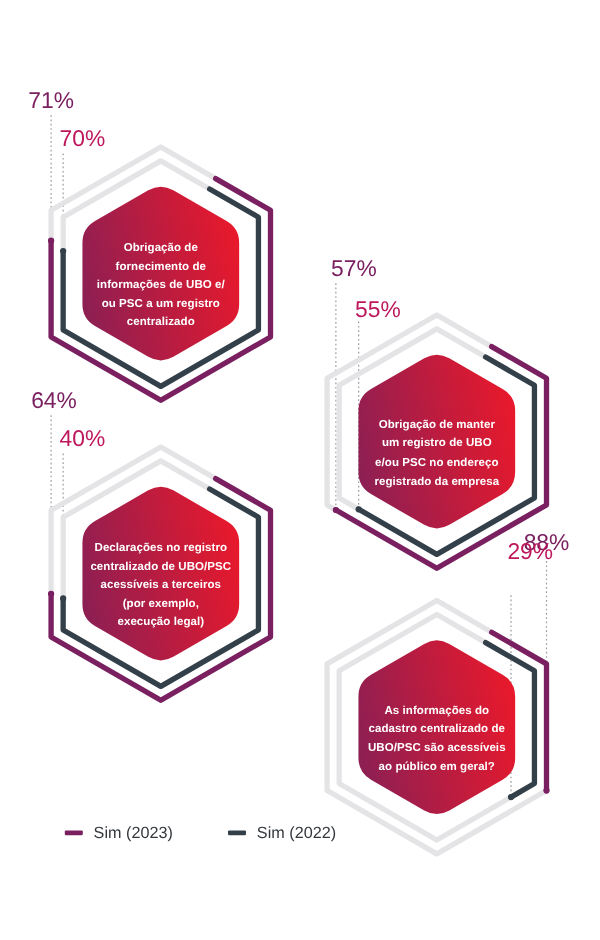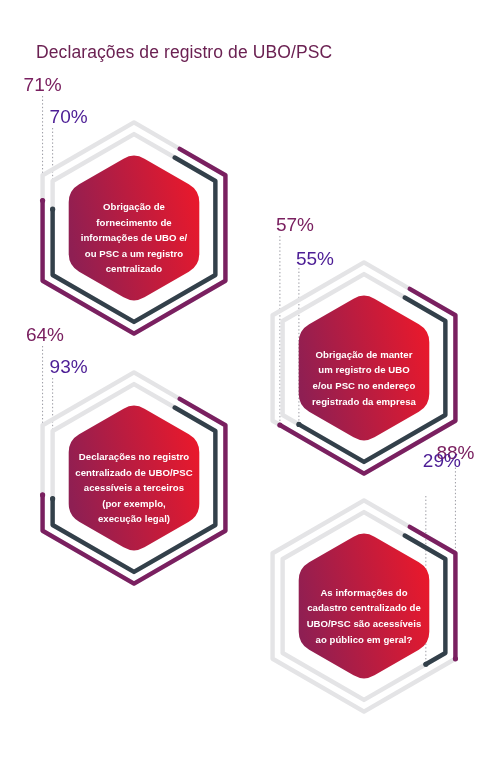--- a/index.html
+++ b/index.html
@@ -47,21 +47,21 @@
     margin-top:20px;
   }
 
   .pct{
     position:absolute;
     font-size:19px;
     font-weight:400;
     white-space:nowrap;
   }
   .pct.y2023{color:#7a2060;}
-  .pct.y2022{color:#4c1d95;}
+  .pct.y2022{color:#be185d;}
 
   .legend{
     position:absolute;
     left:54px; top:686px;
     display:flex;
     align-items:center;
     gap:46px;
   }
   .legend-item{display:flex;align-items:center;gap:9px;}
   .legend-dash{
@@ -73,21 +73,20 @@
     font-size:13.5px;
     color:#33373d;
     white-space:nowrap;
   }
 </style>
 </head>
 <body style="background: rgb(255, 255, 255);">
 
 <div id="stage">
 
-  <div class="page-title" style="color: rgb(107, 33, 82);">Declarações de registro de UBO/PSC</div>
 
   <svg width="500" height="783" style="position: absolute; left: 0px; top: 0px; pointer-events: none;">
       <line x1="42.58235837651466" y1="96" x2="42.58235837651466" y2="198.55440000000007" stroke="#9a9aa2" stroke-width="1" stroke-dasharray="1.4 2.2"></line>
       <line x1="52.62825306041414" y1="128" x2="52.62825306041414" y2="207.20800000000008" stroke="#9a9aa2" stroke-width="1" stroke-dasharray="1.4 2.2"></line>
     </svg>
     <svg width="500" height="783" style="position: absolute; left: 0px; top: 0px; pointer-events: none;">
       <line x1="279.8957697063935" y1="236" x2="279.8957697063935" y2="423.0024" stroke="#9a9aa2" stroke-width="1" stroke-dasharray="1.4 2.2"></line>
       <line x1="298.9026024483313" y1="268" x2="298.9026024483313" y2="422.376" stroke="#9a9aa2" stroke-width="1" stroke-dasharray="1.4 2.2"></line>
     </svg>
     <svg width="500" height="783" style="position: absolute; left: 0px; top: 0px; pointer-events: none;">
@@ -188,22 +187,32 @@
         </svg>
         <div class="hexlabel">
           <span>As informações do
 cadastro centralizado de
 UBO/PSC são acessíveis
 ao público em geral?</span>
         </div>
       </div>
     </div>
 
+  <div class="legend">
+    <div class="legend-item">
+      <span class="legend-dash" style="background: rgb(122, 32, 96);"></span>
+      <span class="legend-text">Sim (2023)</span>
+    </div>
+    <div class="legend-item">
+      <span class="legend-dash" style="background: rgb(51, 64, 74);"></span>
+      <span class="legend-text">Sim (2022)</span>
+    </div>
+  </div>
 
 <div class="pct y2023" style="left: 42.5824px; top: 74px; transform: translateX(-50%);">71%</div>
     <div class="pct y2022" style="left: 68.6283px; top: 106px; transform: translateX(-50%);">70%</div>
     <div class="pct y2023" style="left: 279.896px; top: 214px; transform: translateX(-50%); margin-left: 15px;">57%</div>
     <div class="pct y2022" style="left: 314.903px; top: 248px; transform: translateX(-50%);">55%</div>
     <div class="pct y2023" style="left: 45px; top: 324px; transform: translateX(-50%);">64%</div>
-    <div class="pct y2022" style="left: 68.6283px; top: 356px; transform: translateX(-50%);">93%</div>
+    <div class="pct y2022" style="left: 68.6283px; top: 356px; transform: translateX(-50%);">40%</div>
     <div class="pct y2023" style="left: 455.418px; top: 442px; transform: translateX(-50%);">88%</div>
     <div class="pct y2022" style="left: 441.843px; top: 450px; transform: translateX(-50%);">29%</div>
   </div>
 
 </body></html>

